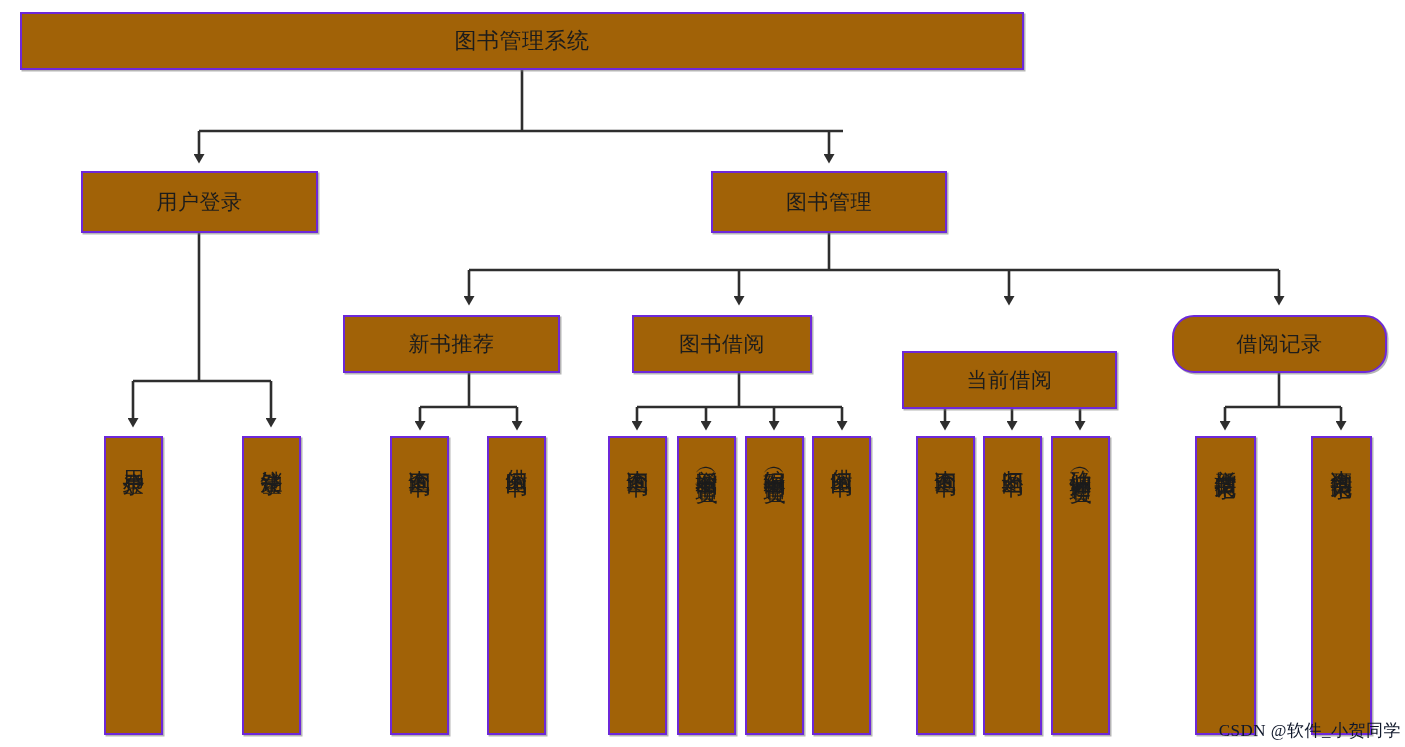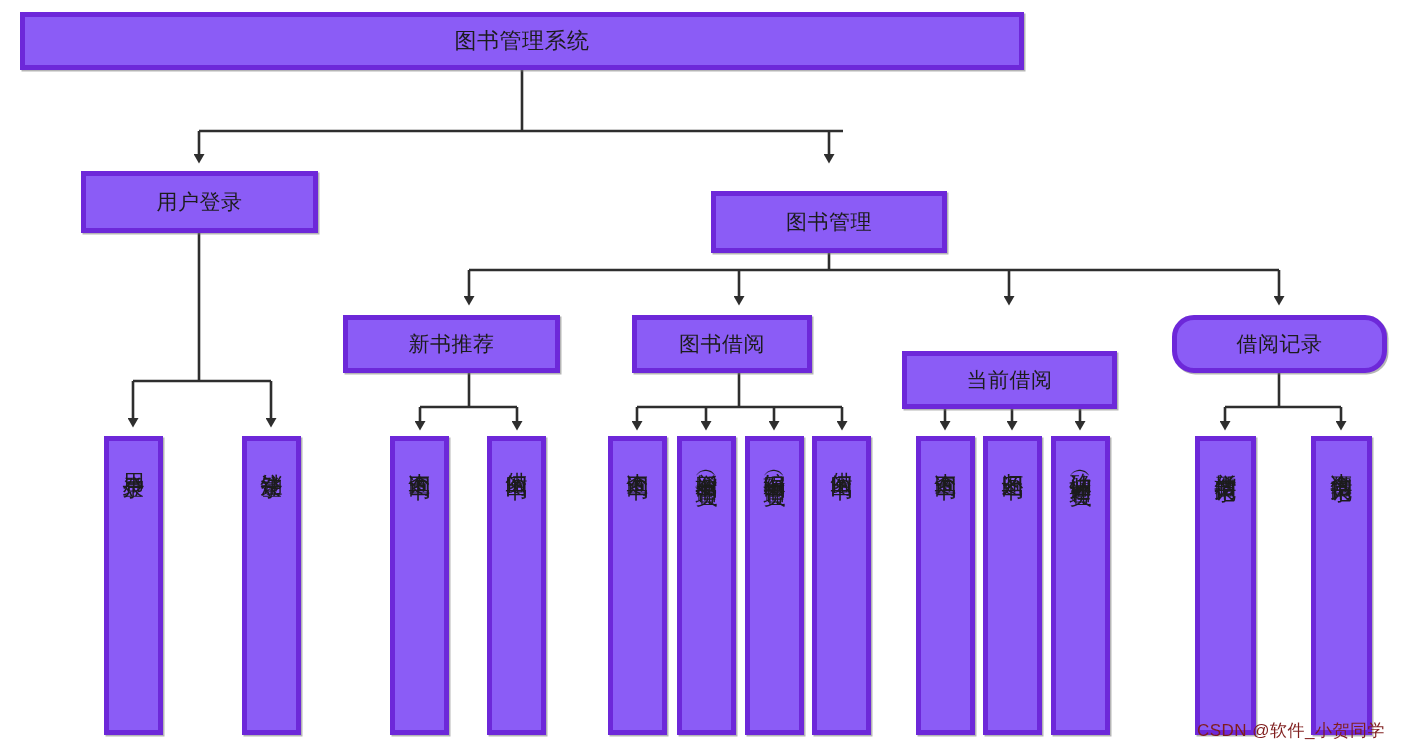--- a/index.html
+++ b/index.html
@@ -20,22 +20,22 @@
   #edges {
     position: absolute;
     left: 0;
     top: 0;
     width: 1405px;
     height: 747px;
   }
   .node {
     position: absolute;
     box-sizing: border-box;
-    background: #8b5cf6;
-    border: 5px solid #6d28d9;
+    background: #a16207;
+    border: 2px solid #6d28d9;
     box-shadow: 1.5px 1.5px 0 0 rgba(120,120,120,0.55);
     display: flex;
     align-items: center;
     justify-content: center;
     color: #1c1c1c;
     z-index: 2;
   }
   .node .label {
     display: block;
     text-align: center;
@@ -59,27 +59,28 @@
   .node.v .label {
     writing-mode: vertical-rl;
     text-orientation: upright;
     font-size: 22px;
     line-height: 1.0;
     letter-spacing: 2px;
     white-space: nowrap;
   }
   #watermark {
     position: absolute;
-    right: 20px;
+    right: 4px;
     bottom: 5px;
     font-size: 17px;
-    color: #7f1d1d;
+    color: #0f172a;
     white-space: nowrap;
     z-index: 5;
     letter-spacing: 0.5px;
+    font-family: Liberation Serif, serif;
   }
 </style>
 </head>
 <body>
 
 <div id="canvas">
 
   <svg id="edges" viewBox="0 0 1405 747" xmlns="http://www.w3.org/2000/svg">
     <defs>
       <marker id="arrow" markerWidth="10" markerHeight="11" refX="1" refY="5.5" orient="auto" markerUnits="userSpaceOnUse">
@@ -130,21 +131,21 @@
     </g>
   </svg>
 
   <div class="node h root" style="left:20px; top:12px; width:1004px; height:58px;">
     <span class="label">图书管理系统</span>
   </div>
 
   <div class="node h" style="left:81px; top:171px; width:237px; height:62px;">
     <span class="label">用户登录</span>
   </div>
-  <div class="node h" style="left:711px; top:171px; width:236px; height:62px;margin-top:20px;">
+  <div class="node h" style="left:711px; top:171px; width:236px; height:62px;">
     <span class="label">图书管理</span>
   </div>
 
   <div class="node h" style="left:343px; top:315px; width:217px; height:58px;">
     <span class="label">新书推荐</span>
   </div>
   <div class="node h" style="left:632px; top:315px; width:180px; height:58px;">
     <span class="label">图书借阅</span>
   </div>
   <div class="node h" style="left:902px; top:315px; width:215px; height:58px;margin-top:36px;">

